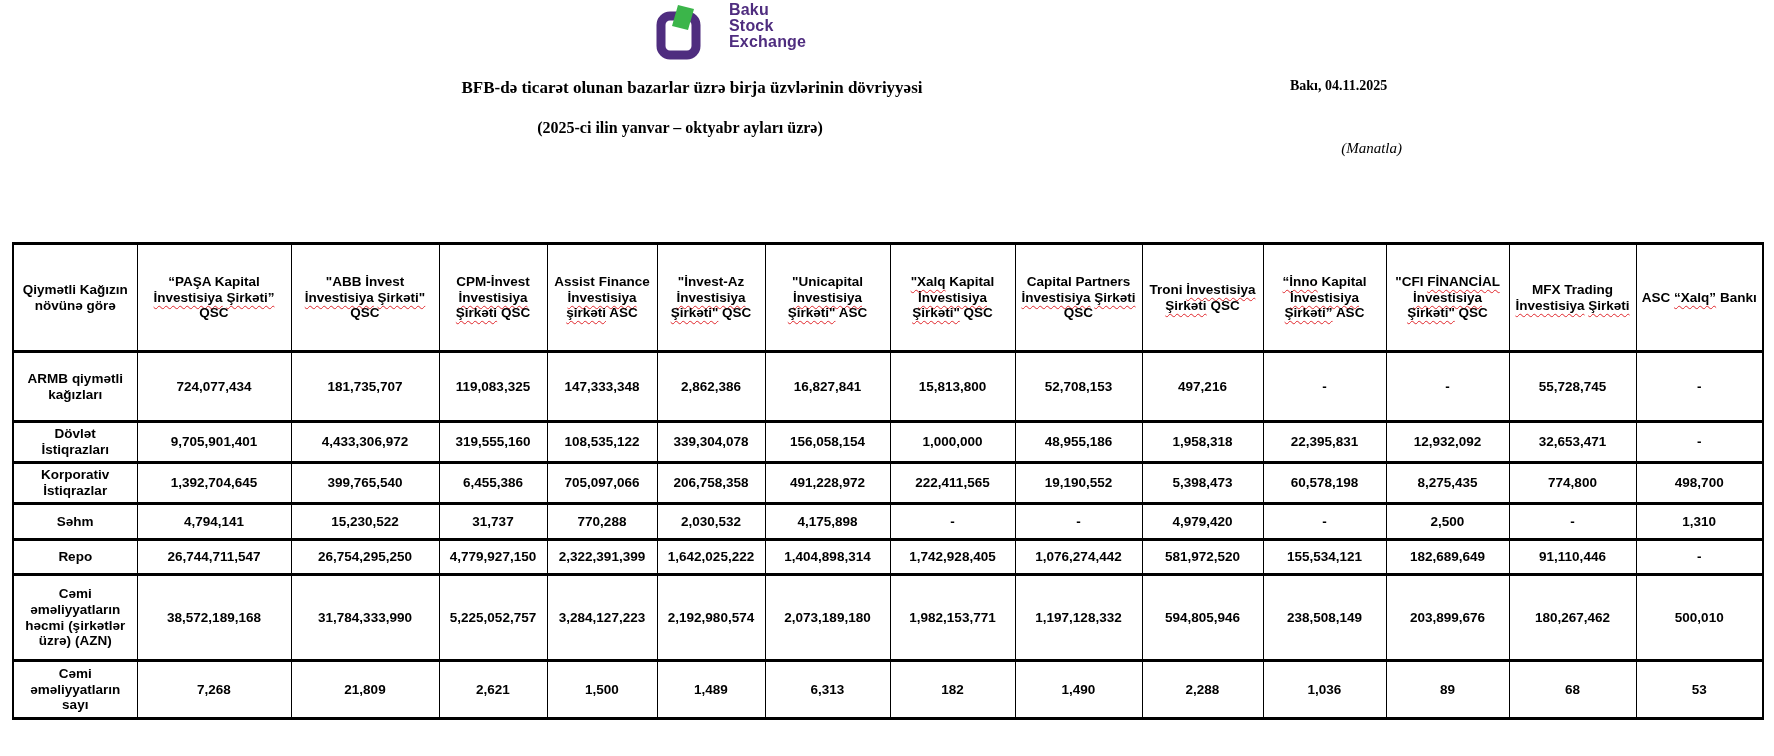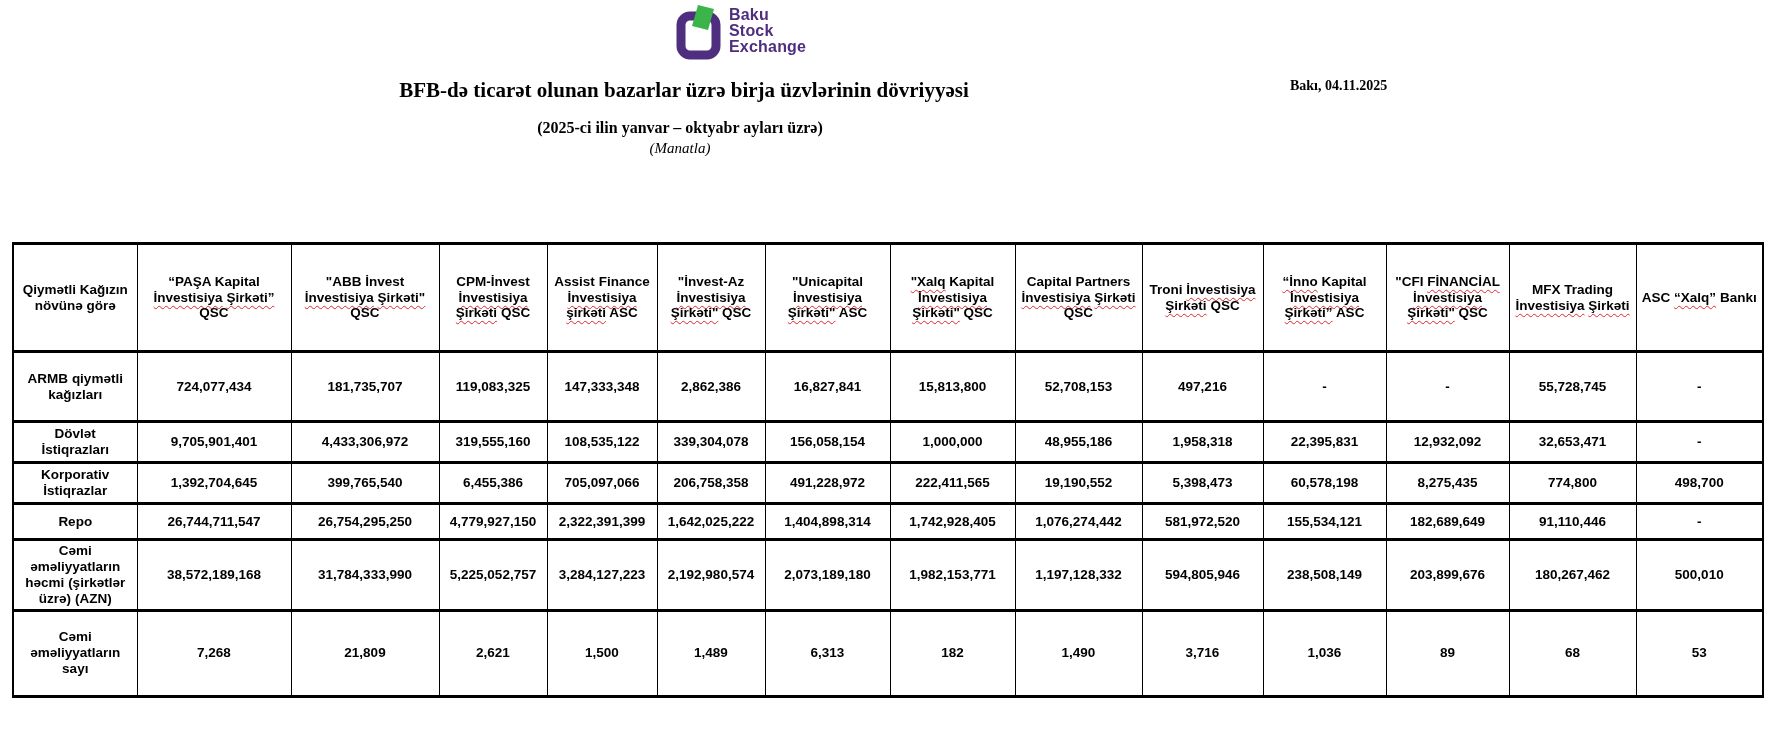--- a/index.html
+++ b/index.html
@@ -1,32 +1,32 @@
 <!DOCTYPE html>
 <html><head>
 <meta charset="utf-8">
 <style>
   html,body{margin:0;padding:0;background:#ffffff;}
   .page{position:relative;width:1774px;height:756px;background:#fff;overflow:hidden;
         font-family:"Liberation Sans",sans-serif;color:#000;}
 
   
-  .logo{position:absolute;left:673px;top:2px;display:flex;align-items:center;gap:4px;}
+  .logo{position:absolute;left:653px;top:2px;display:flex;align-items:flex-start;gap:24px;}
   .logo-text{font-family:"Liberation Sans",sans-serif;font-weight:bold;font-size:16px;
              line-height:16px;color:#4f2d7f;letter-spacing:.2px;}
 
   
-  .title{position:absolute;left:4px;top:78px;width:1360px;text-align:center;
-         font-family:"Liberation Serif",serif;font-weight:bold;font-size:21px;}
+  .title{position:absolute;left:12px;top:78px;width:1360px;text-align:center;
+         font-family:"Liberation Serif",serif;font-weight:bold;font-size:17px;}
   .date{position:absolute;left:1290px;top:78px;
         font-family:"Liberation Serif",serif;font-weight:bold;font-size:14px;}
   .subtitle{position:absolute;left:0;top:119px;width:1360px;text-align:center;
             font-family:"Liberation Serif",serif;font-weight:bold;font-size:16px;}
-  .unit{position:absolute;left:0;top:140px;width:1360px;text-align:center;
-        font-family:"Liberation Serif",serif;font-style:italic;font-size:15px;}
+  .unit{position:absolute;left:0;top:140px;width:1360px;text-align:right;
+        font-family:"Liberation Serif",serif;font-style:italic;font-size:15px;padding-left:42px;}
 
   
   table{position:absolute;left:12px;top:242px;width:1750px;table-layout:fixed;
         border-collapse:collapse;border:2px solid #000;
         font-family:"Liberation Sans",sans-serif;font-weight:bold;}
   th,td{border-left:1px solid #000;border-right:1px solid #000;
         border-top:3px solid #000;border-bottom:3px solid #000;
         text-align:center;vertical-align:middle;padding:2px 5px;
         font-size:13.5px;line-height:1.18;overflow:hidden;}
   thead tr{height:108px;}
@@ -141,20 +141,36 @@
           <td>491,228,972</td>
           <td>222,411,565</td>
           <td>19,190,552</td>
           <td>5,398,473</td>
           <td>60,578,198</td>
           <td>8,275,435</td>
           <td>774,800</td>
           <td>498,700</td>
         </tr>
         <tr>
+          <th><span>Səhm</span></th>
+          <td>4,794,141</td>
+          <td>15,230,522</td>
+          <td>31,737</td>
+          <td>770,288</td>
+          <td>2,030,532</td>
+          <td>4,175,898</td>
+          <td>-</td>
+          <td>-</td>
+          <td>4,979,420</td>
+          <td>-</td>
+          <td>2,500</td>
+          <td>-</td>
+          <td>1,310</td>
+        </tr>
+        <tr>
           <th><span>Repo</span></th>
           <td>26,744,711,547</td>
           <td>26,754,295,250</td>
           <td>4,779,927,150</td>
           <td>2,322,391,399</td>
           <td>1,642,025,222</td>
           <td>1,404,898,314</td>
           <td>1,742,928,405</td>
           <td>1,076,274,442</td>
           <td>581,972,520</td>
@@ -182,21 +198,21 @@
         <tr>
           <th><span>Cəmi</span> <span>əməliyyatların</span> <span>sayı</span></th>
           <td>7,268</td>
           <td>21,809</td>
           <td>2,621</td>
           <td>1,500</td>
           <td>1,489</td>
           <td>6,313</td>
           <td>182</td>
           <td>1,490</td>
-          <td>3,716</td>
+          <td>2,288</td>
           <td>1,036</td>
           <td>89</td>
           <td>68</td>
           <td>53</td>
         </tr>
       </tbody>
   </table>
 
 </div>
 

